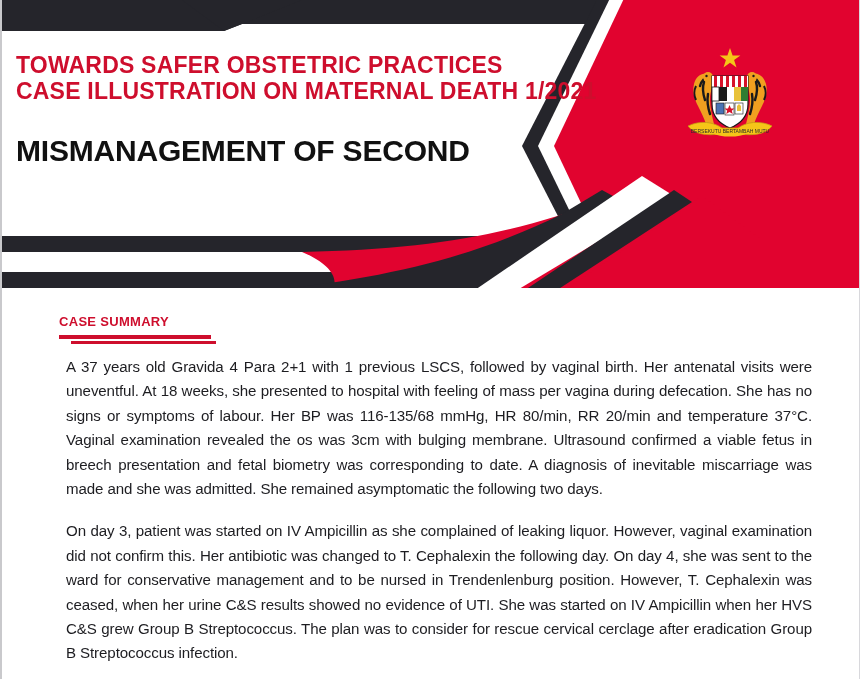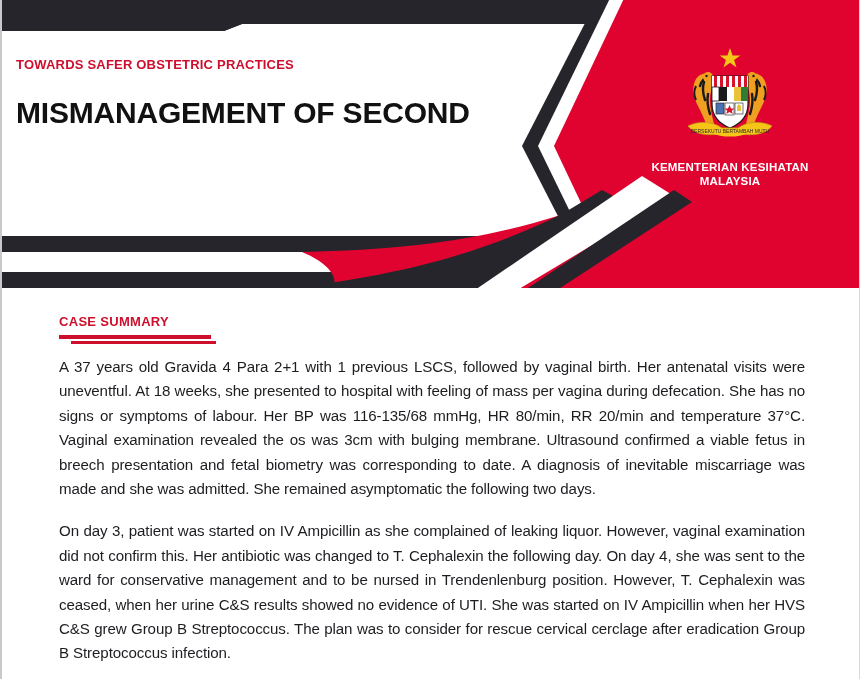--- a/index.html
+++ b/index.html
@@ -38,28 +38,28 @@
   
   .header-text-block {
     position: absolute;
     left: 14px;
     top: 52px;
     width: 540px;
     z-index: 5;
   }
   .kicker-line {
     color: #CE0E2D;
-    font-size: 13px;
+    font-size: 23px;
     font-weight: bold;
     letter-spacing: 0.2px;
     line-height: 26px;
     white-space: nowrap;
   }
   .main-title {
-    margin-top: 16px;
+    margin-top: 28px;
     color: #111111;
     font-size: 30px;
     font-weight: bold;
     line-height: 37px;
     letter-spacing: -0.2px;
     white-space: nowrap;
   }
   .main-title .line2 { padding-left: 26px; }
 
   
@@ -110,21 +110,21 @@
   #section-underline-2 {
     margin-top: 2px;
     margin-left: 12px;
     width: 145px;
     height: 3px;
     background: #CE0E2D;
   }
 
   #paragraphs {
     position: absolute;
-    left: 57px;
+    left: 64px;
     top: 63px;
     width: 746px;
   }
   .case-paragraph {
     color: #1d1d21;
     font-size: 15.1px;
     line-height: 24.4px;
     text-align: justify;
     margin: 0 0 18px 0;
     letter-spacing: -0.1px;
@@ -161,20 +161,21 @@
       <path d="M 520 292 L 672 190 L 690 202 L 552 292 Z" fill="#25252B"></path>
 
       <path d="M 560 292 L 700 196 L 760 240 L 760 292 Z" fill="#E1032F"></path>
 
       <rect x="0" y="288" width="860" height="10" fill="#ffffff"></rect>
     </svg>
   </div>
 
   <div class="header-text-block">
     <div class="kicker-line">TOWARDS SAFER OBSTETRIC PRACTICES</div>
+    <div class="kicker-line">CASE ILLUSTRATION ON MATERNAL DEATH 1/2021</div>
     <div class="main-title">
       <div>MISMANAGEMENT OF SECOND</div>
     </div>
   </div>
 
   <div id="emblem-block">
     <svg id="emblem-art" viewBox="0 0 120 112" xmlns="http://www.w3.org/2000/svg">
 
       <g>
         <path d="M60 6 L62.6 13.4 L70.4 13.4 L64.1 18 L66.5 25.4 L60 20.8 L53.5 25.4 L55.9 18 L49.6 13.4 L57.4 13.4 Z" fill="#F5C518"></path>
@@ -220,24 +221,20 @@
         <rect x="65" y="61" width="8" height="11" fill="#ffffff" stroke="#1a1a1a" stroke-width="0.6"></rect>
         <path d="M67 69 L71 69 L71 64 L69 62 L67 64 Z" fill="#E8C23A"></path>
       </g>
 
       <g>
         <path d="M18 84 C30 78 44 80 52 86 L68 86 C76 80 90 78 102 84 C96 92 84 94 70 92 L50 92 C36 94 24 92 18 84 Z" fill="#F5C518" stroke="#c79a10" stroke-width="0.8"></path>
         <path d="M44 88 C52 92 68 92 76 88" stroke="#F5C518" stroke-width="7" fill="none"></path>
         <text x="60" y="91" font-family="'Liberation Sans', sans-serif" font-size="5" fill="#2a2a2a" text-anchor="middle">BERSEKUTU BERTAMBAH MUTU</text>
       </g>
     </svg>
-    <div class="ministry-name">
-      <div>KEMENTERIAN KESIHATAN</div>
-      <div>MALAYSIA</div>
-    </div>
   </div>
 
   <div id="body-area">
 
     <div id="section-heading-wrap">
       <div id="section-heading">CASE SUMMARY</div>
       <div id="section-underline"></div>
       <div id="section-underline-2"></div>
     </div>
 

